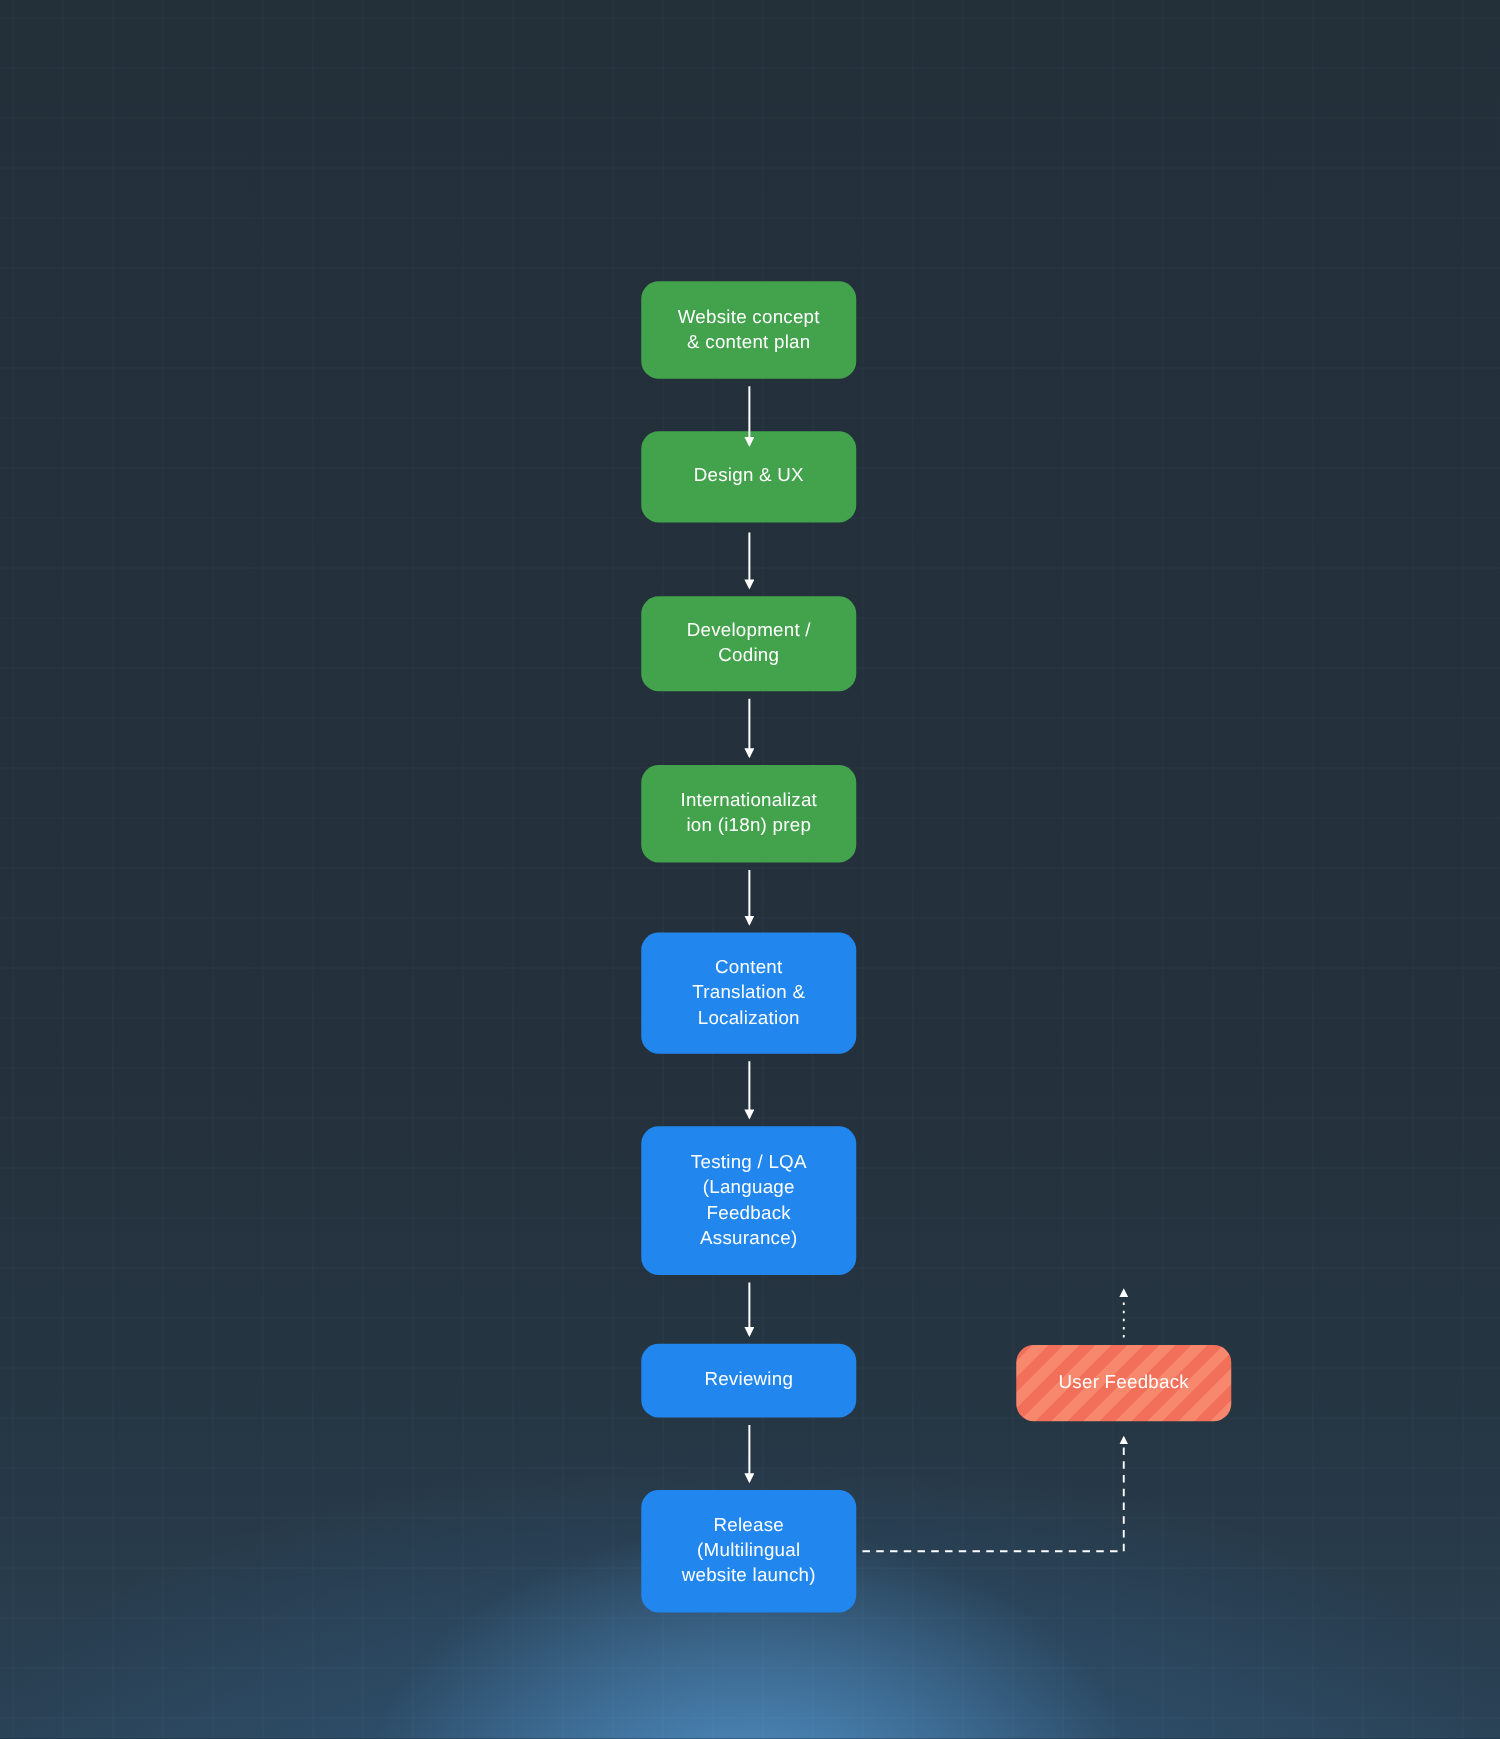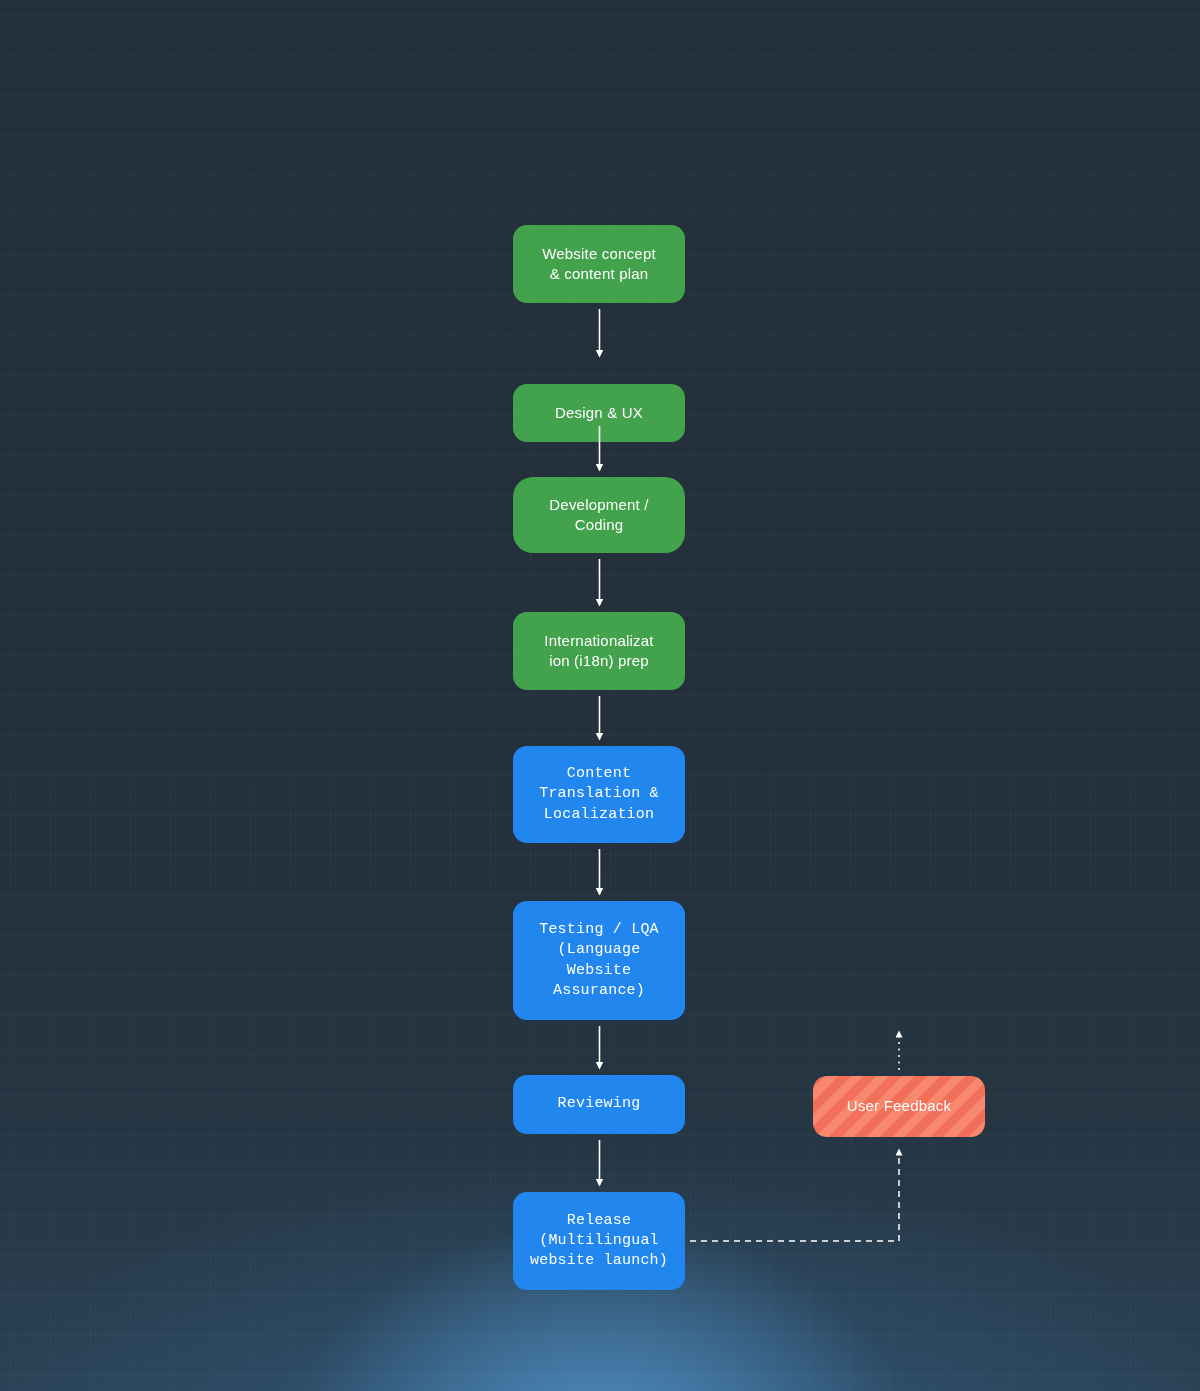--- a/index.html
+++ b/index.html
@@ -37,44 +37,44 @@
     position:absolute; width:172px;
     border-radius:14px;
     display:flex; align-items:center; justify-content:center;
     text-align:center; color:#ffffff;
     font-size:15px; font-weight:500; line-height:1.35;
     letter-spacing:0.2px;
     white-space:pre-line;
     padding:0 6px; box-sizing:border-box;
   }
   .node.green  { background:#43a24c; }
-  .node.blue   { background:#2187ee;font-family:Liberation Mono, monospace; }
+  .node.blue   { background:#2187ee; }
   .node.orange { background:repeating-linear-gradient(135deg, #f2705a 0 9px, #f8886d 9px 18px); }
   .connectors { position:absolute; inset:0; pointer-events:none; }
 </style>
 </head>
 <body>
 
 <div class="canvas">
   <div class="grid-overlay"></div>
 
 
   <div class="node green" style="left:513px; top:225px;  height:78px;"><span>Website concept
 &amp; content plan</span></div>
-  <div class="node green" style="left:513px; top:384px;  height:58px;"><span>Design &amp; UX</span></div>
-  <div class="node green" style="left:513px; top:477px;  height:76px;border-radius:20px;"><span>Development /
+  <div class="node green" style="left:513px; top:345px;  height:73px;"><span>Design &amp; UX</span></div>
+  <div class="node green" style="left:513px; top:477px;  height:76px;"><span>Development /
 Coding</span></div>
   <div class="node green" style="left:513px; top:612px;  height:78px;"><span>Internationalizat
 ion (i18n) prep</span></div>
   <div class="node blue" style="left:513px; top:746px;  height:97px;"><span>Content
 Translation &amp;
 Localization</span></div>
   <div class="node blue" style="left:513px; top:901px;  height:119px;"><span>Testing / LQA
 (Language
-Website
+Feedback
 Assurance)</span></div>
   <div class="node blue" style="left:513px; top:1075px; height:59px;"><span>Reviewing</span></div>
   <div class="node blue" style="left:513px; top:1192px; height:98px;"><span>Release
 (Multilingual
 website launch)</span></div>
 
   <div class="node orange" style="left:813px; top:1076px; height:61px;"><span>User Feedback</span></div>
 
   <svg class="connectors" width="1200" height="1391" viewBox="0 0 1200 1391">
     <defs>

